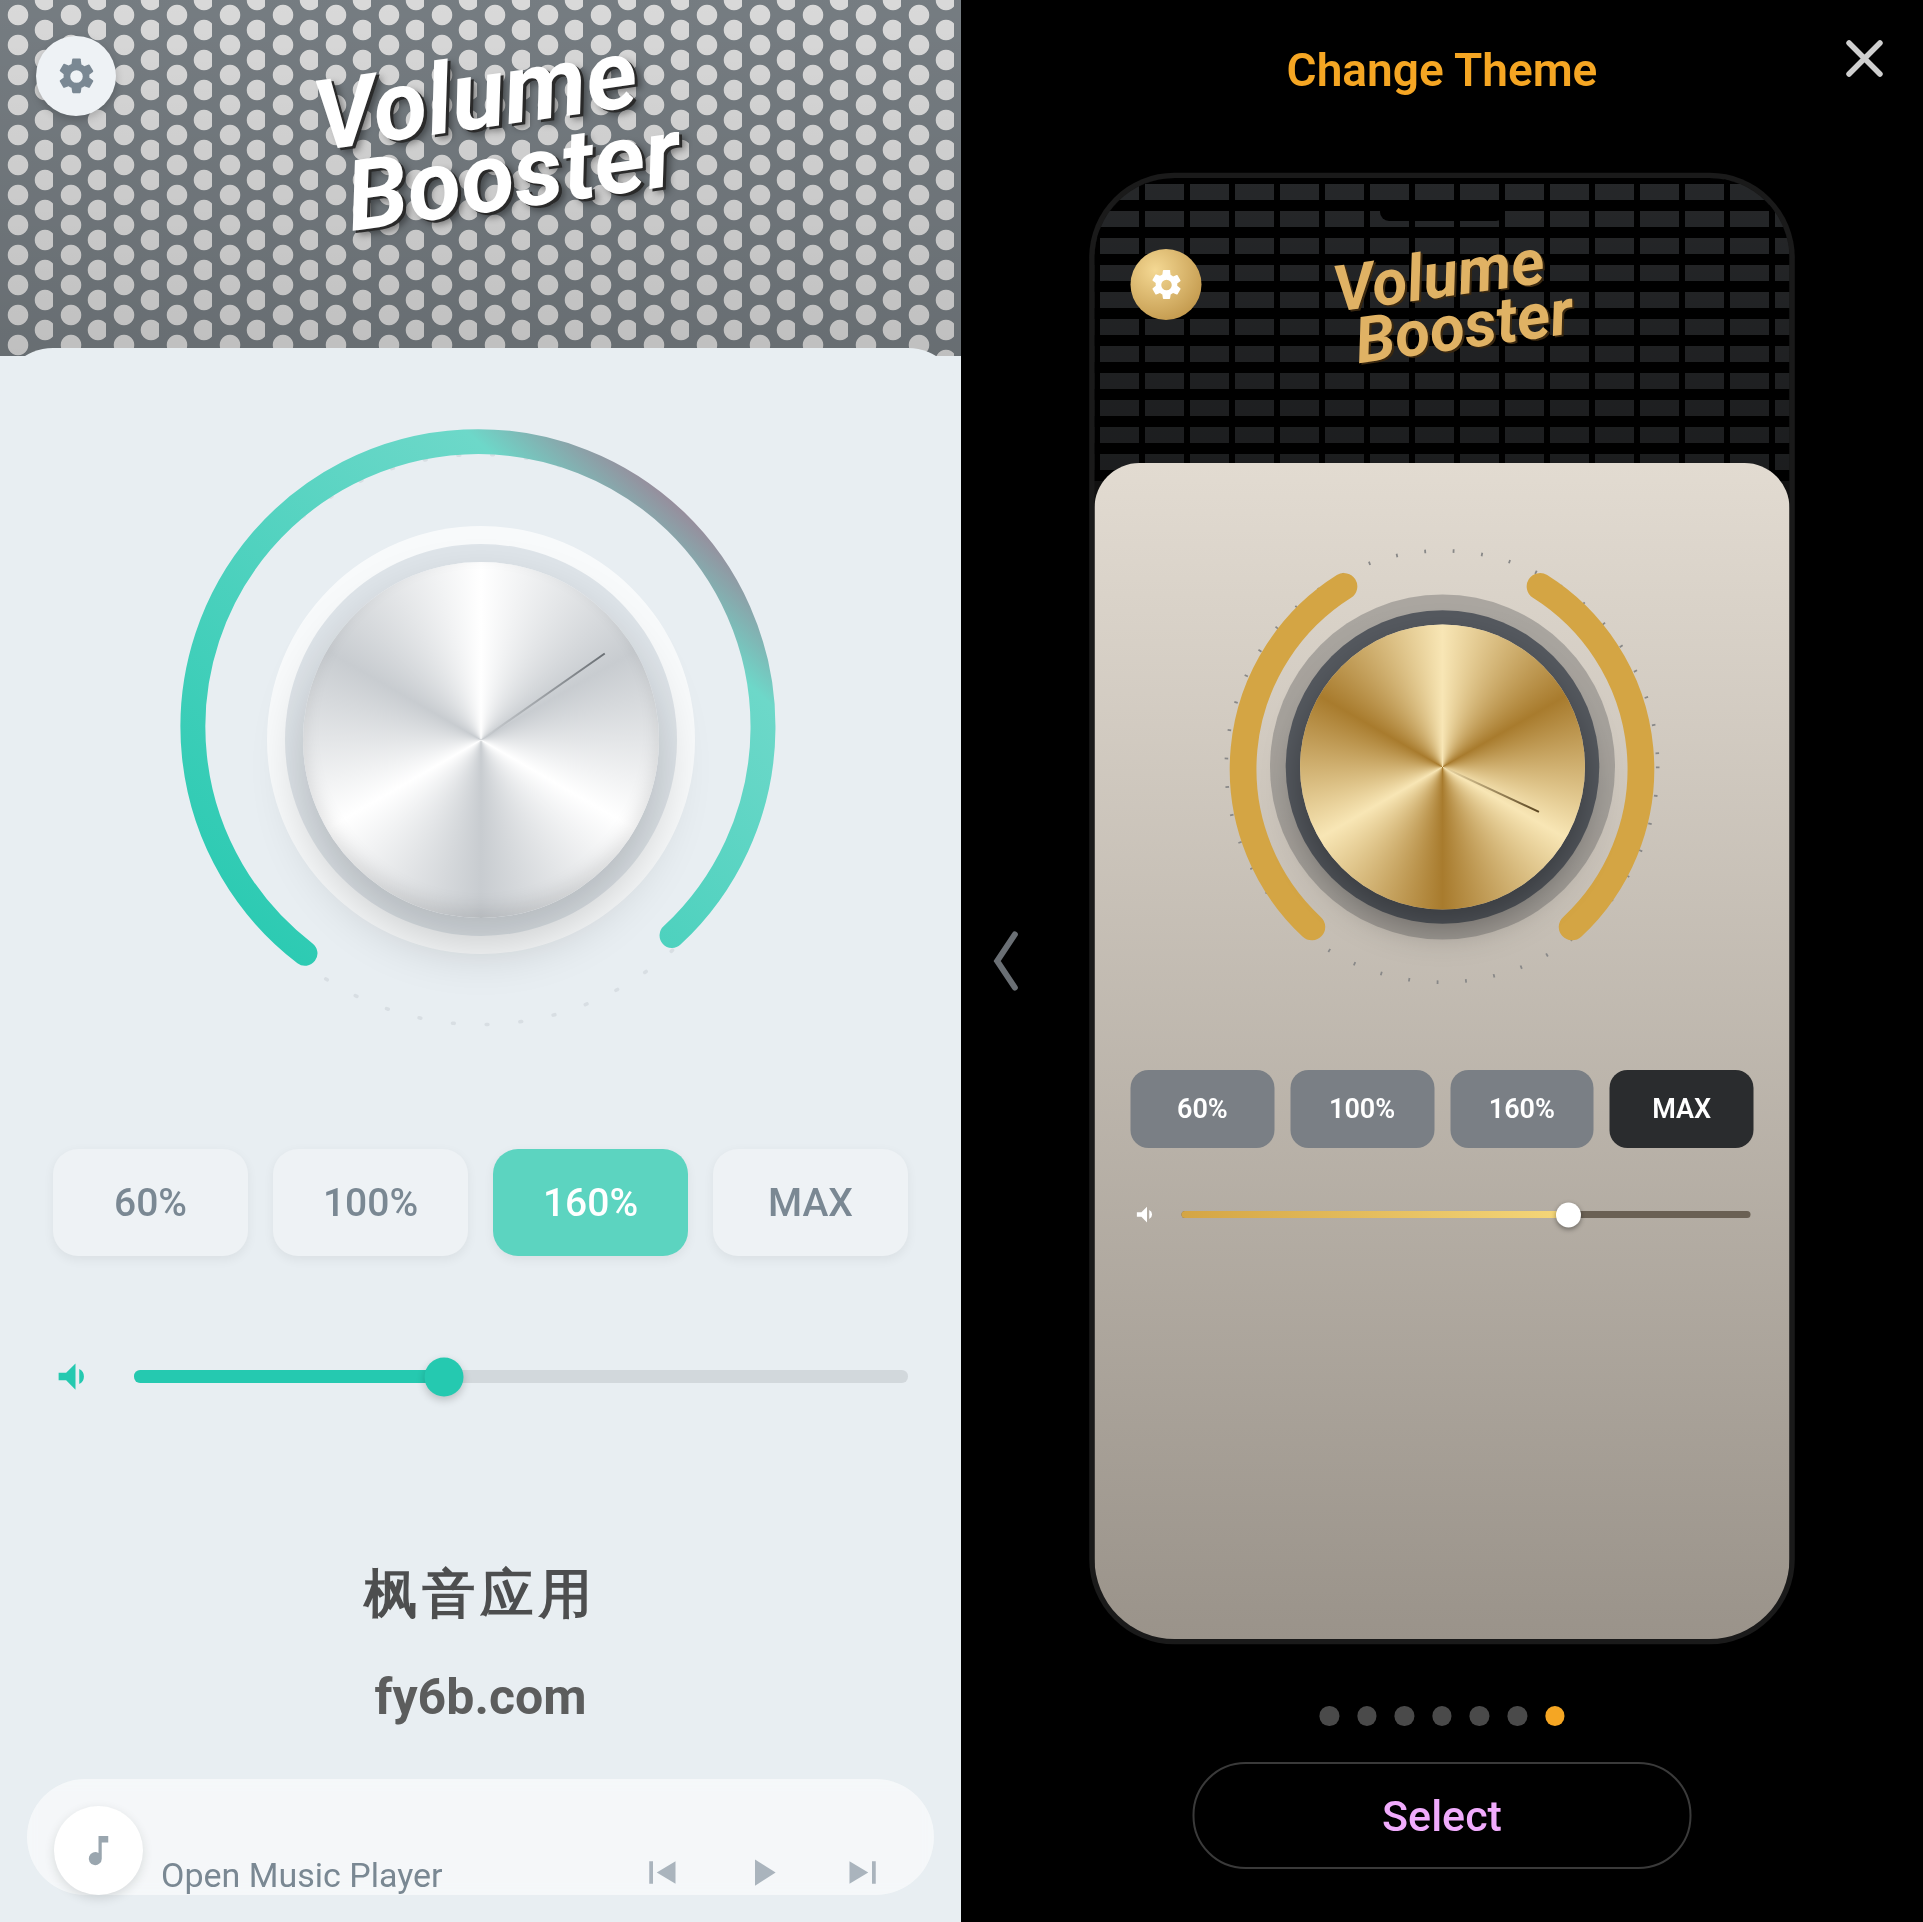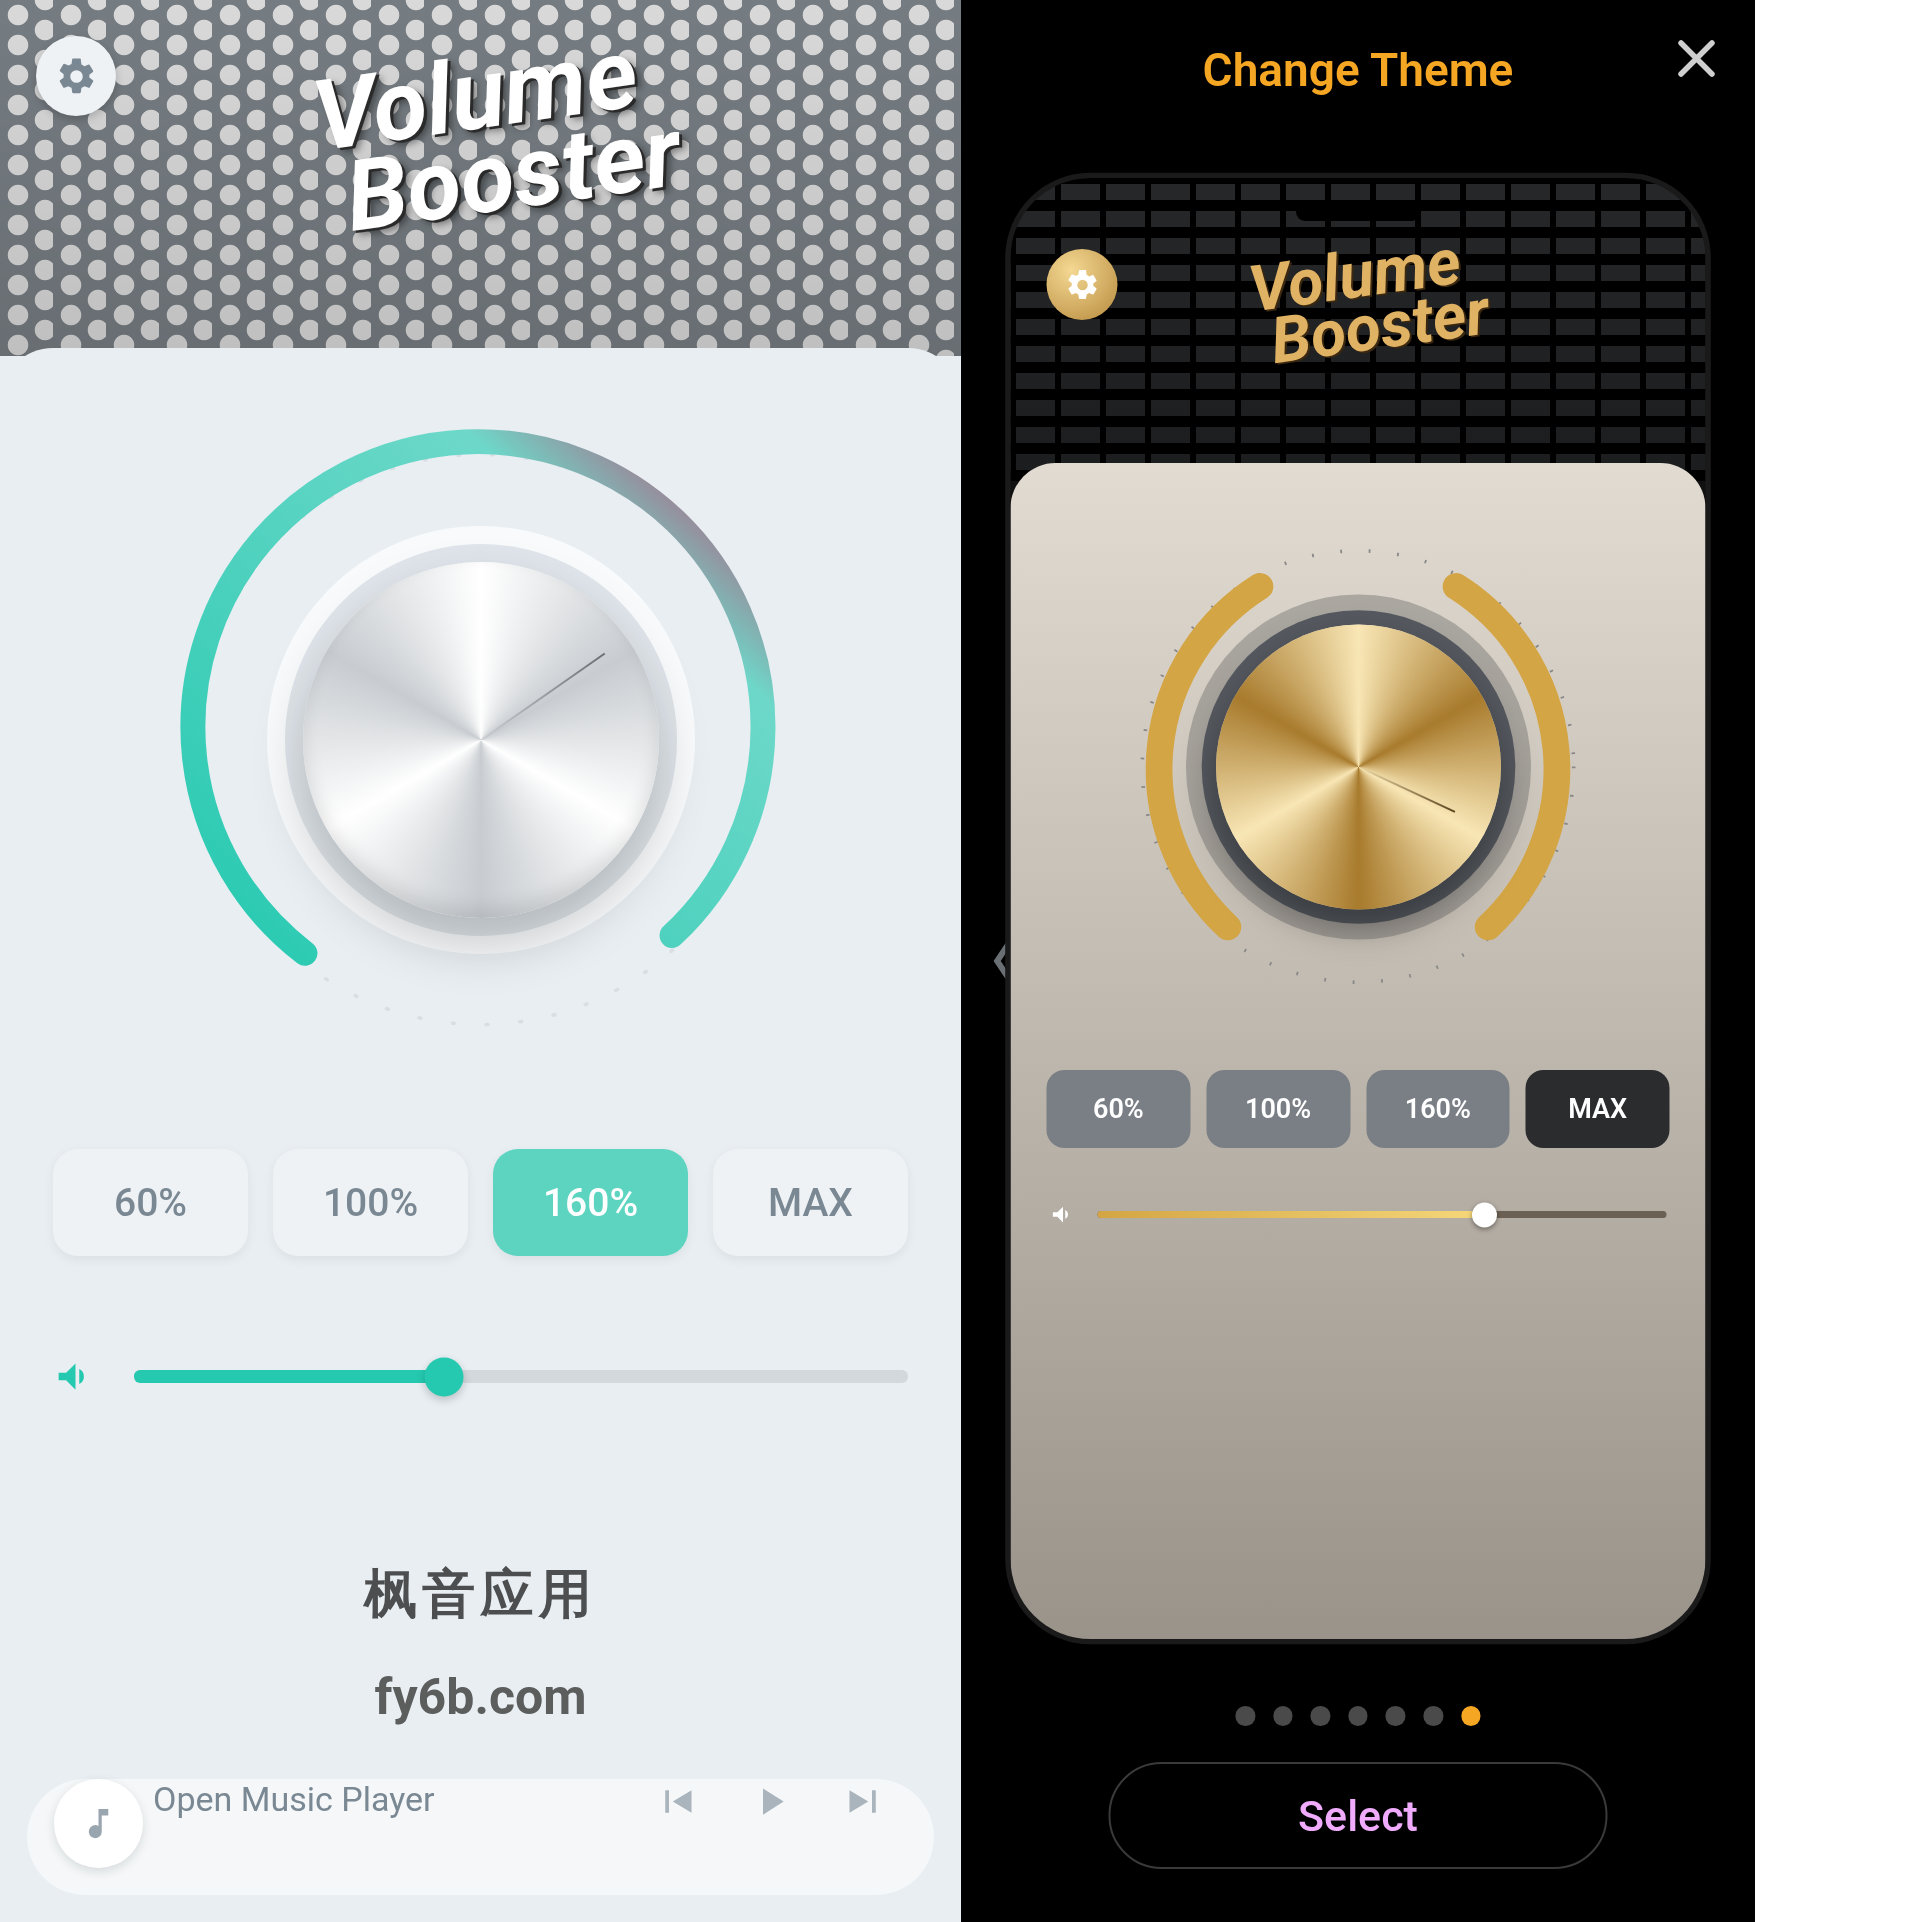--- a/index.html
+++ b/index.html
@@ -34,27 +34,27 @@
 .slider-row { display: flex; align-items: center; gap: 36px; padding: 0 53px; margin-top: 98px; }
 .vol-icon { width: 45px; height: 45px; color: #25c9b0; }
 .slider { flex: 1; height: 12.5px; border-radius: 6.2px; background: #d2d8dc; position: relative; }
 .slider-fill { height: 100%; width: 40%; background: #25c9b0; border-radius: 6.2px; }
 .slider-thumb { position: absolute; left: 40%; top: 50%; transform: translate(-50%,-50%); width: 39px; height: 39px; border-radius: 50%; background: #25c9b0; box-shadow: 0 3.6px 9px rgba(0,0,0,.2); }
 
 .watermark { position: absolute; left: 50%; transform: translateX(-50%); bottom: 196px; text-align:center; opacity: .85; }
 .wm-line1 { font-size: 53px; font-weight: 700; color: #333; letter-spacing: 5.3px; }
 .wm-line2 { font-size: 50px; font-weight: 700; color: #444; margin-top: 37px; }
 
-.player-bar { position: absolute; bottom: 27px; left: 27px; right: 27px; height: 116px; border-radius: 58px; background: rgba(255,255,255,.55); backdrop-filter: blur(7.1px); display: flex; align-items: flex-start; padding: 0 27px; gap: 10px; }
+.player-bar { position: absolute; bottom: 27px; left: 27px; right: 27px; height: 116px; border-radius: 58px; background: rgba(255,255,255,.55); backdrop-filter: blur(7.1px); display: flex; align-items: flex-end; padding: 0 27px; gap: 18px; }
 .music-btn { width: 89px; height: 89px; border-radius: 50%; background: #fff; display:flex; align-items:center; justify-content:center; box-shadow: 0 3.6px 10.7px rgba(0,0,0,.12); }
 .player-text { font-size: 34px; color: #7a8893; flex: 1; }
 .pctrl { width: 45px; height: 45px; color: #aab4bd; margin: 0 19.6px; }
 
 
-.right-panel { width: 794px; height: 100%; background: #000; position: relative; }
+.right-panel { width: 962px; height: 100%; background: #000; position: relative; }
 .close-btn { position: absolute; top: 32px; right: 32px; width: 53px; height: 53px; color: #cfcfcf; }
 .ct-title { text-align: center; font-size: 46px; font-weight: 600; color: #f5a623; margin-top: 43px; }
 .arrow-left { position: absolute; top: 50%; left: 27px; transform: translateY(-50%); width: 36px; height: 71px; color: #6a6f74; }
 
 .phone { position: absolute; top: 178px; left: 50%; transform: translateX(-50%); width: 695px; height: 1461px; border-radius: 80px; background: #111; overflow: hidden; box-shadow: 0 0 0 5.3px #1a1a1a; }
 .phone-notch { position:absolute; top:25px; left:50%; transform:translateX(-50%); width:125px; height:18px; background:#000; border-radius:10.7px; z-index:10; }
 .phone-header { height: 303px; background: #2a2c2e; position: relative; background-image:
   repeating-linear-gradient(0deg, #000 0 10.7px, transparent 10.7px 27px),
   repeating-linear-gradient(90deg, #000 0 5.3px, transparent 5.3px 45px); }
 .phone-header::after { content:""; position:absolute; inset:0; background: linear-gradient(180deg, rgba(0,0,0,.1), rgba(0,0,0,.35)); }

